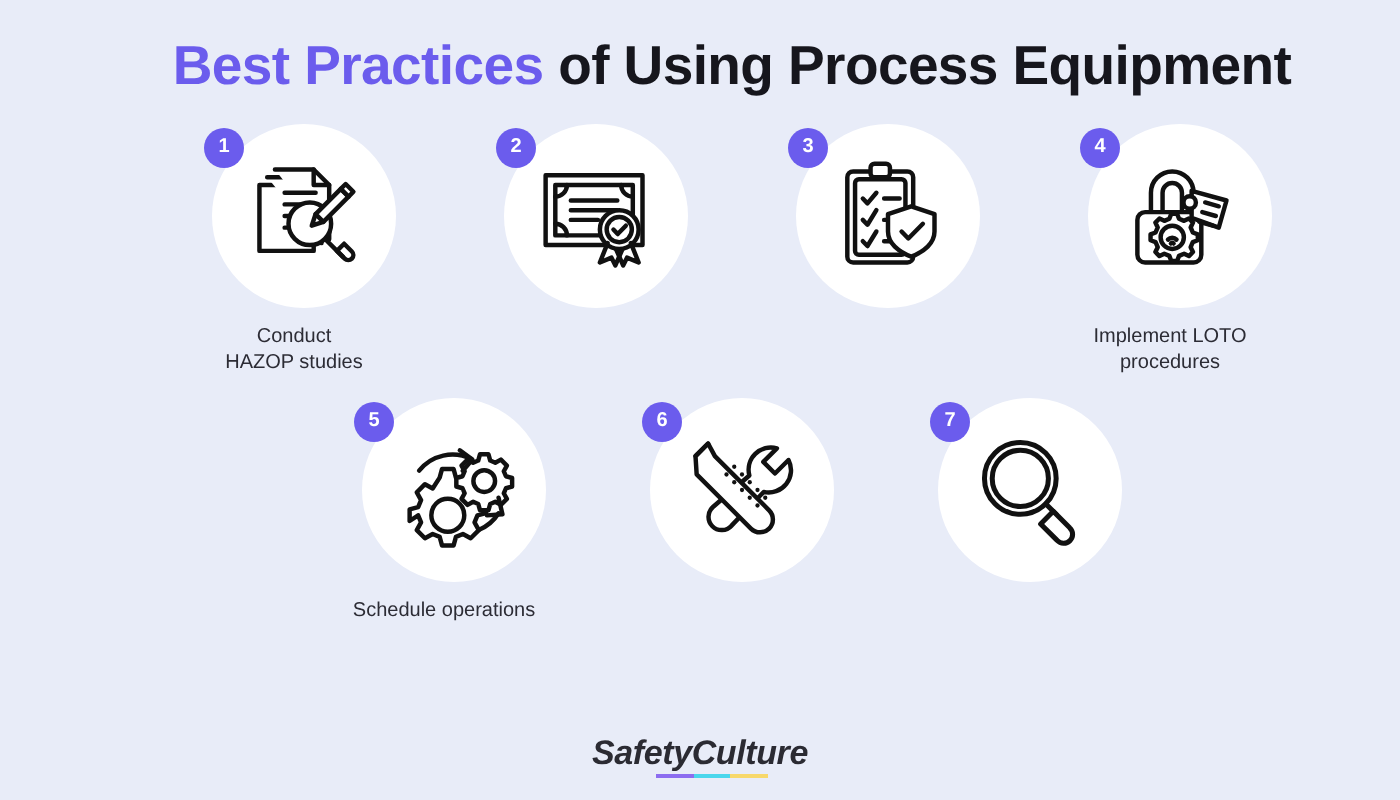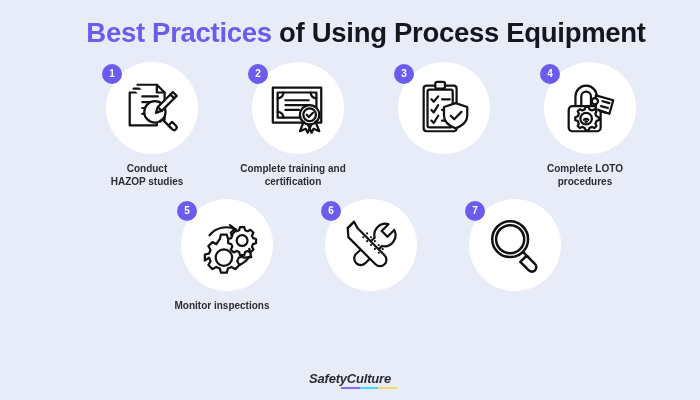--- a/index.html
+++ b/index.html
@@ -102,40 +102,40 @@
     display: flex;
     align-items: center;
     justify-content: center;
     z-index: 3;
     line-height: 1;
   }
   .caption {
     margin-top: 2px;
     text-align: center;
     font-size: 10px;
-    font-weight: bold;
+    font-weight: normal;
     color: #2c2c35;
     line-height: 1.38;
     white-space: pre-line;
     width: 128px;
   }
 
   
   .footer {
     position: absolute;
     left: 0;
     bottom: 11px;
     width: 100%;
     display: flex;
     justify-content: center;
   }
   .logo {
     position: relative;
     display: inline-block;
-    font-size: 13px;
+    font-size: 17px;
     font-weight: bold;
     font-style: italic;
     color: #2b2b33;
     letter-spacing: -0.2px;
     line-height: 1;
     padding-bottom: 4px;
   }
   .logo-underline {
     position: absolute;
     left: 32px;
@@ -192,22 +192,20 @@
             <path d="M11 22a6 6 0 006-6M51 22a6 6 0 01-6-6M11 36a6 6 0 016 6M51 36a6 6 0 00-6 6"></path>
             <path d="M19 24h24M19 29h24M19 34h14"></path>
             <circle cx="44" cy="39" r="10" fill="#fff"></circle>
             <circle cx="44" cy="39" r="6.5" fill="#fff"></circle>
             <path d="M41 39l2.2 2.3L47.4 37"></path>
             <path d="M38 46l-4 10 6-2.5 2 4 3.5-8"></path>
             <path d="M50 46l4 10-6-2.5-2 4-3.5-8"></path>
           </svg>
         </div>
       </div>
-      <div class="caption">Complete training and
-certification</div>
     </div>
 
     <div class="card">
       <div class="badge-circle-wrap">
         <div class="disc"></div>
         <div class="badge" style="background: rgb(107, 92, 237);">3</div>
         <div class="icon-holder">
           <svg viewBox="0 0 64 64" fill="none" stroke="#111" stroke-width="2.3" stroke-linecap="round" stroke-linejoin="round">
             <rect x="11" y="9" width="34" height="47" rx="3" fill="#fff"></rect>
             <rect x="15" y="13" width="26" height="39" rx="2" fill="#fff"></rect>
@@ -234,21 +232,21 @@
             <rect x="10" y="30" width="33" height="26" rx="4" fill="#fff"></rect>
             <path d="M38 19l18 5-4 14-14-5z" fill="#fff"></path>
             <path d="M45 25l7 2M43.5 30l7 2M42 35l7 2"></path>
             <circle cx="37" cy="25" r="3.2" fill="#fff"></circle>
             <path d="M26.5 33.4l1-2.6h3l1 2.6 2.6 1.1 2.5-1.2 2.1 2.1-1.2 2.5 1.1 2.6 2.6 1v3l-2.6 1-1.1 2.6 1.2 2.5-2.1 2.1-2.5-1.2-2.6 1.1-1 2.6h-3l-1-2.6-2.6-1.1-2.5 1.2-2.1-2.1 1.2-2.5-1.1-2.6-2.6-1v-3l2.6-1 1.1-2.6-1.2-2.5 2.1-2.1 2.5 1.2z" fill="#fff"></path>
             <circle cx="28" cy="43" r="6" fill="#fff"></circle>
             <path d="M25.8 44.2a3 3 0 014.4 0M27.3 46.2a1 1 0 011.4 0"></path>
           </svg>
         </div>
       </div>
-      <div class="caption">Complete LOTO
+      <div class="caption">Implement LOTO
 procedures</div>
     </div>
 
   </div>
 
   <div class="row row-2">
 
     <div class="card">
       <div class="badge-circle-wrap">
         <div class="disc"></div>
@@ -259,21 +257,21 @@
             <circle cx="28.8" cy="45" r="8.5" fill="#fff"></circle>
             <path d="M44.5 16.8l.9-3.2h4.4l.9 3.2 2.6 1.1 2.9-1.6 3.1 3.1-1.6 2.9 1.1 2.6 3.2.9v4.4l-3.2.9-1.1 2.6 1.6 2.9-3.1 3.1-2.9-1.6-2.6 1.1-.9 3.2h-4.4l-.9-3.2-2.6-1.1-2.9 1.6-3.1-3.1 1.6-2.9-1.1-2.6-3.2-.9v-4.4l3.2-.9 1.1-2.6-1.6-2.9 3.1-3.1 2.9 1.6z" fill="#fff"></path>
             <circle cx="47.6" cy="27.4" r="5.6" fill="#fff"></circle>
             <path d="M14 22a22 22 0 0127-6"></path>
             <path d="M35 11.5l6.5 4.8-5 5.8"></path>
             <path d="M55 44a22 22 0 01-10 8.5"></path>
             <path d="M55 36l2 8.5-8 .6"></path>
           </svg>
         </div>
       </div>
-      <div class="caption">Monitor inspections</div>
+      <div class="caption">Schedule operations</div>
     </div>
 
     <div class="card">
       <div class="badge-circle-wrap">
         <div class="disc"></div>
         <div class="badge" style="background: rgb(107, 92, 237);">6</div>
         <div class="icon-holder">
           <svg viewBox="0 0 64 64" fill="none" stroke="#111" stroke-width="2.3" stroke-linecap="round" stroke-linejoin="round">
             <path d="M56 16.5l-7 7-6-6 7-7a11.5 11.5 0 00-14.2 14L17 40.8a6.8 6.8 0 109.6 9.6L43.2 33A11.5 11.5 0 0056 16.5z" fill="#fff"></path>
             <path d="M14.5 8l3.5 6.5 28 28a6.6 6.6 0 11-9.4 9.4l-28-28L8 14.5z" fill="#fff"></path>

